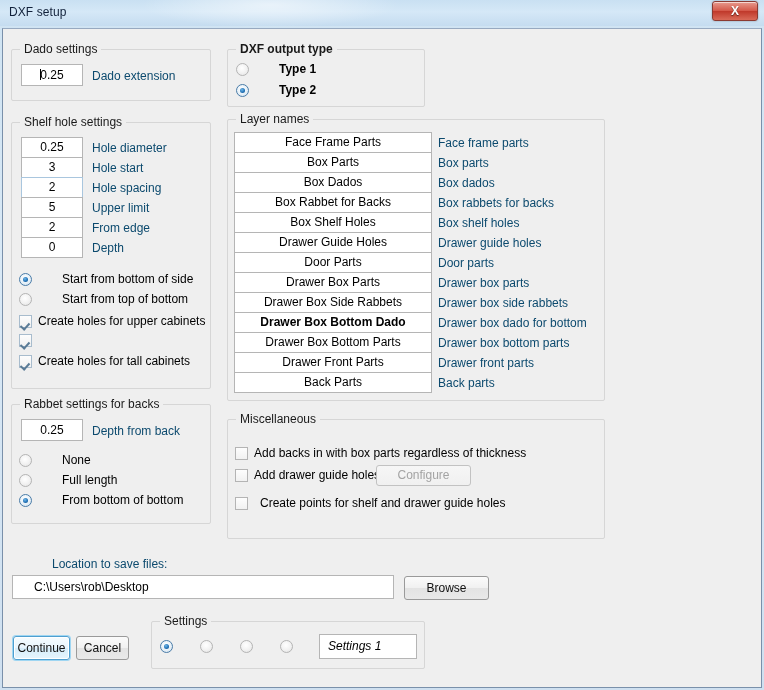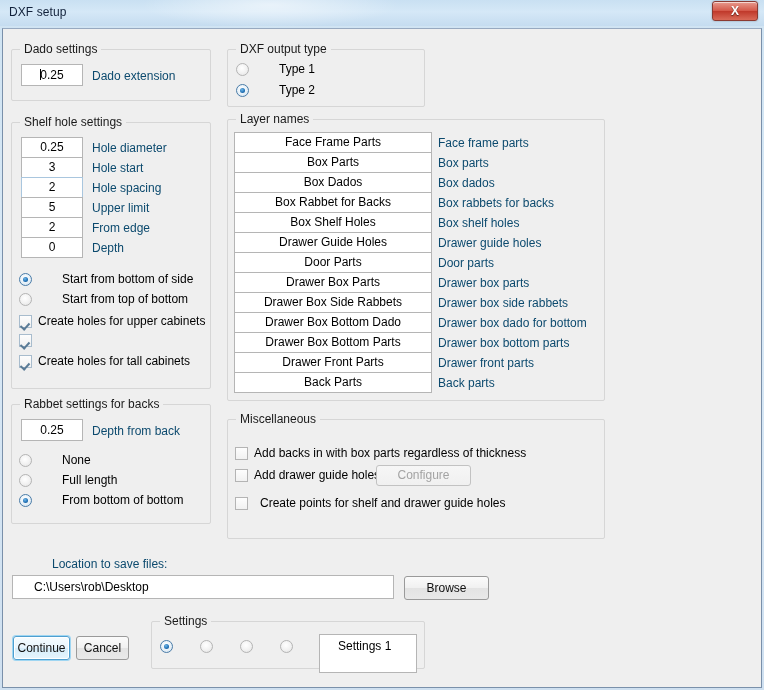--- a/index.html
+++ b/index.html
@@ -154,21 +154,21 @@
 </div>
 
 <div id="client">
 
   <div class="group" style="left:8px; top:20px; width:200px; height:52px;">
     <span class="legend">Dado settings</span>
     <div class="tf center" style="left:9px; top:14px; width:62px; height:22px; line-height:20px;"><span class="caret"></span><span>0.25</span></div>
     <span class="lbl" style="left:80px; top:19px;">Dado extension</span>
   </div>
 
-  <div class="group" style="left:224px; top:20px; width:198px; height:58px;">
+  <div class="group" style="left:224px; top:20px; width:198px; height:58px;font-weight:bold;">
     <span class="legend">DXF output type</span>
     <div class="radio-row" style="left:8px; top:12px;">
       <span class="radio"></span>
       <span class="rl">Type 1</span>
     </div>
     <div class="radio-row" style="left:8px; top:33px;">
       <span class="radio on"></span>
       <span class="rl">Type 2</span>
     </div>
   </div>
@@ -249,21 +249,21 @@
         <div class="tf layer" style="left: 6px; top: 92px; width: 198px; height: 21px; line-height: 19px;">Box Shelf Holes</div>
         <span class="lbl" style="left: 210px; top: 96px;">Box shelf holes</span>
         <div class="tf layer" style="left: 6px; top: 112px; width: 198px; height: 21px; line-height: 19px;">Drawer Guide Holes</div>
         <span class="lbl" style="left: 210px; top: 116px;">Drawer guide holes</span>
         <div class="tf layer" style="left: 6px; top: 132px; width: 198px; height: 21px; line-height: 19px;">Door Parts</div>
         <span class="lbl" style="left: 210px; top: 136px;">Door parts</span>
         <div class="tf layer" style="left: 6px; top: 152px; width: 198px; height: 21px; line-height: 19px;">Drawer Box Parts</div>
         <span class="lbl" style="left: 210px; top: 156px;">Drawer box parts</span>
         <div class="tf layer" style="left: 6px; top: 172px; width: 198px; height: 21px; line-height: 19px;">Drawer Box Side Rabbets</div>
         <span class="lbl" style="left: 210px; top: 176px;">Drawer box side rabbets</span>
-        <div class="tf layer" style="left: 6px; top: 192px; width: 198px; height: 37px; line-height: 19px;">Drawer Box Bottom Dado</div>
+        <div class="tf layer" style="left: 6px; top: 192px; width: 198px; height: 37px; line-height: 19px; font-weight: bold;">Drawer Box Bottom Dado</div>
         <span class="lbl" style="left: 210px; top: 196px;">Drawer box dado for bottom</span>
         <div class="tf layer" style="left: 6px; top: 212px; width: 198px; height: 21px; line-height: 19px;">Drawer Box Bottom Parts</div>
         <span class="lbl" style="left: 210px; top: 216px;">Drawer box bottom parts</span>
         <div class="tf layer" style="left: 6px; top: 232px; width: 198px; height: 21px; line-height: 19px;">Drawer Front Parts</div>
         <span class="lbl" style="left: 210px; top: 236px;">Drawer front parts</span>
         <div class="tf layer" style="left: 6px; top: 252px; width: 198px; height: 21px; line-height: 19px;">Back Parts</div>
         <span class="lbl" style="left: 210px; top: 256px;">Back parts</span>
       </div>
   </div>
 
@@ -307,16 +307,16 @@
     </div>
     <div class="radio-row" style="left:88px; top:17px;">
       <span class="radio"></span>
       <span class="rl">3</span>
     </div>
     <div class="radio-row" style="left:128px; top:17px;">
       <span class="radio"></span>
       <span class="rl">4</span>
     </div>
 
-    <div class="tf" style="left:167px; top:12px; width:98px; height:39px; line-height:23px; padding-left:18px;">Settings 1</div>
+    <div class="tf" style="left:167px; top:12px; width:98px; height:25px; line-height:23px; padding-left:8px;font-style:italic;">Settings 1</div>
   </div>
 
 </div>
 
 </body></html>

